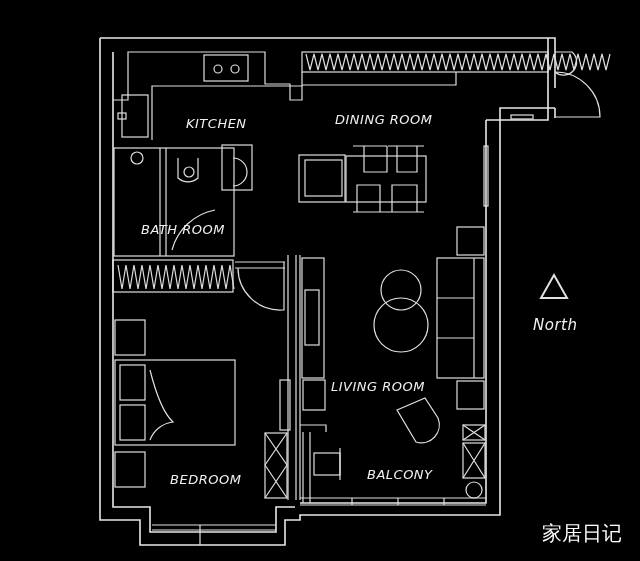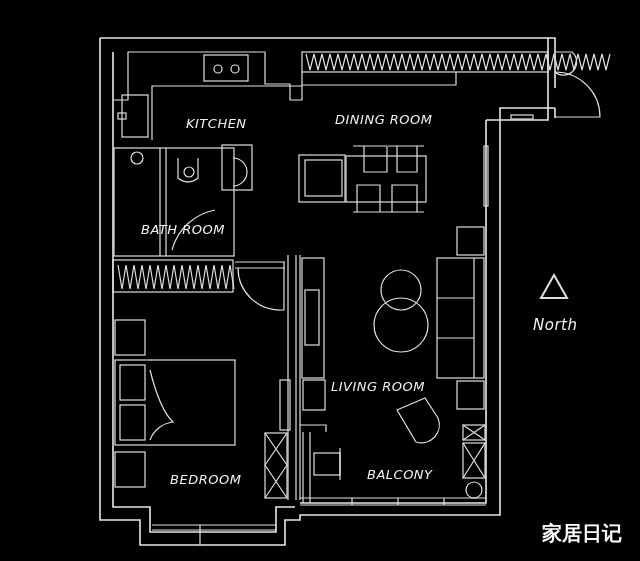--- a/index.html
+++ b/index.html
@@ -1,21 +1,21 @@
 <!DOCTYPE html>
 <html><head>
 <meta charset="utf-8">
 <style>
   html, body { margin:0; padding:0; background:#000; }
   body { width:640px; height:561px; position:relative; overflow:hidden; font-family:"DejaVu Sans", sans-serif; }
   svg { position:absolute; left:0; top:0; }
   .w { fill:none; stroke:#e8e8e8; stroke-width:1.6; }
   .t { fill:none; stroke:#e0e0e0; stroke-width:1.2; }
   .lbl { fill:#f0f0f0; font-family:"DejaVu Sans", sans-serif; font-size:13px; font-style:italic; letter-spacing:0.5px; }
-  .watermark { position:absolute; right:18px; bottom:14px; color:#fff; font-size:20px; font-weight:bold; font-family:"DejaVu Sans", sans-serif; }
+  .watermark { position:absolute; right:18px; bottom:14px; color:#fff; font-size:20px; font-weight:normal; font-family:"DejaVu Sans", sans-serif; }
 </style>
 </head>
 <body>
 
 <svg width="640" height="561" viewBox="0 0 640 561">
 
   <g>
     <path class="w" d="M100 38 H555 V88 M555 118 V118 M555 118 V108"></path>
     <path class="w" d="M100 38 V520 H140 V545 H285 V520 H300 V515 H500 V108 H555"></path>
     <path class="w" d="M113 52 V507 H150 V532 H276 V507 H295"></path>

